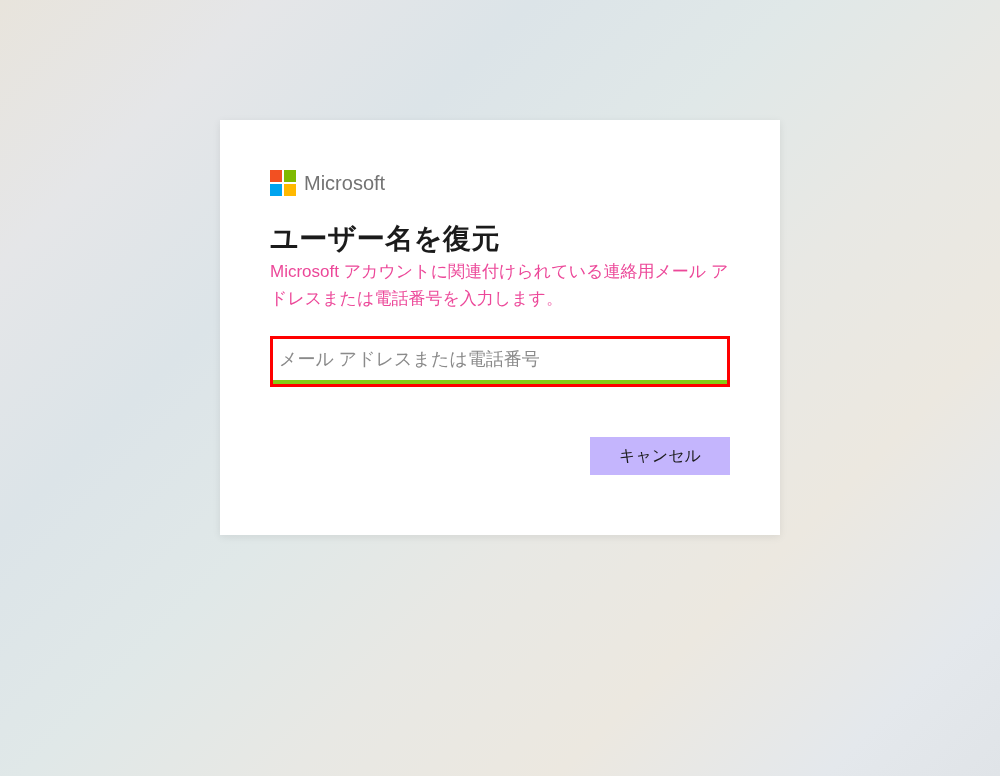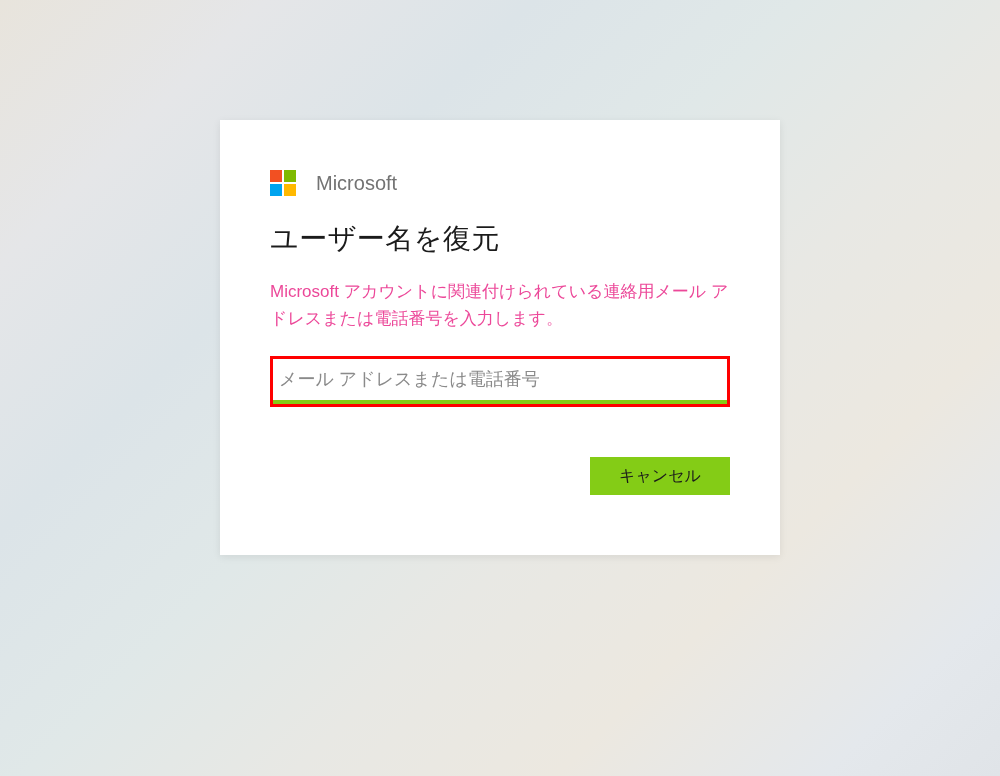--- a/index.html
+++ b/index.html
@@ -30,21 +30,21 @@
     .dialog {
       width: 560px;
       background: #ffffff;
       padding: 50px 50px 60px 50px;
       box-shadow: 0 2px 8px rgba(0,0,0,0.08);
     }
     
     .brand {
       display: flex;
       align-items: center;
-      gap: 20px;
+      gap: 8px;
       margin-bottom: 24px;
     }
     
     .ms-logo {
       width: 26px;
       height: 26px;
       display: grid;
       grid-template-columns: 1fr 1fr;
       grid-template-rows: 1fr 1fr;
       gap: 2px;
@@ -61,23 +61,22 @@
     .sq4 { background: #ffb900; }
     
     .brand-text {
       font-size: 20px;
       color: #737373;
       font-weight: 500;
     }
     
     .title {
       font-size: 28px;
-      font-weight: 400;
+      font-weight: 700;
       color: #1b1b1b;
-      margin-bottom: 20px;
       letter-spacing: 0.5px;
     }
     
     .description {
       font-size: 17px;
       color: #ec4899;
       line-height: 1.6;
       margin-bottom: 24px;
     }
     
@@ -115,21 +114,21 @@
       border: none;
       font-size: 16px;
       cursor: pointer;
       font-family: inherit;
       display: flex;
       align-items: center;
       justify-content: center;
     }
     
     .btn-cancel {
-      background: #84cc16;
+      background: #c4b5fd;
       color: #1b1b1b;
     }
     
     .btn-next-wrapper {
       border: 4px solid #ff0000;
       display: inline-flex;
     }
     
     .btn-next {
       background: #0067b8;

